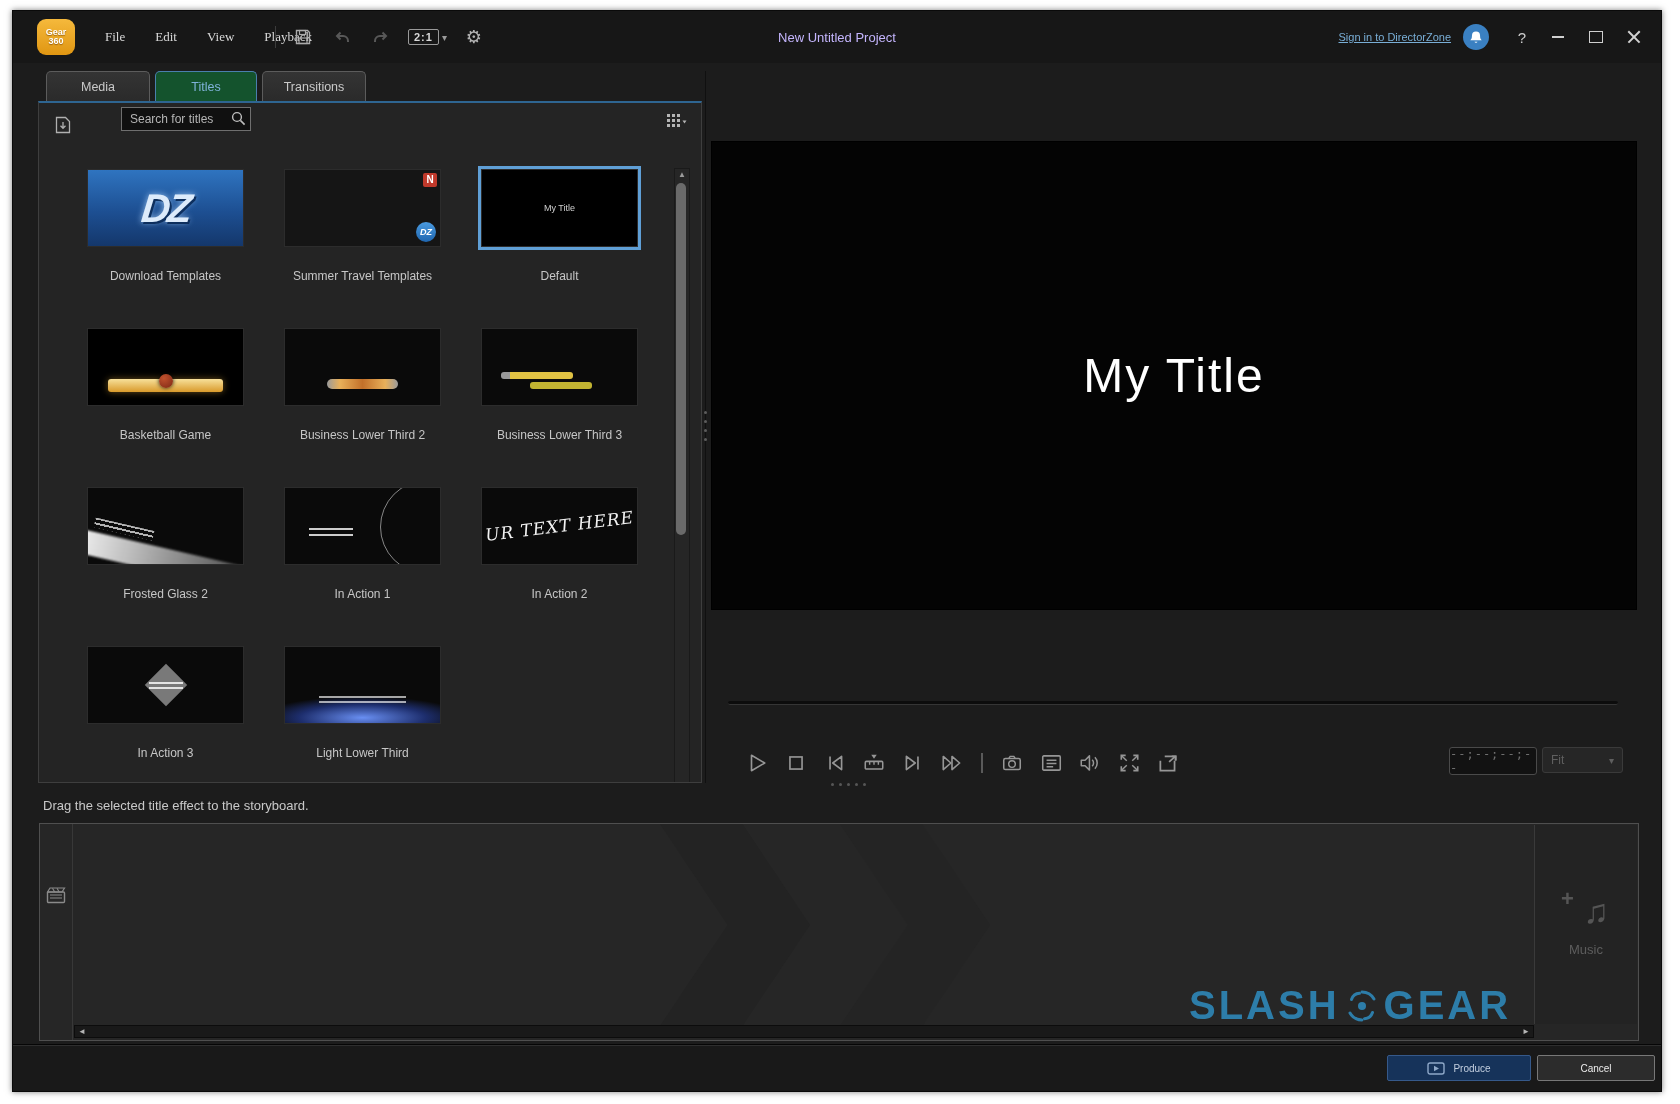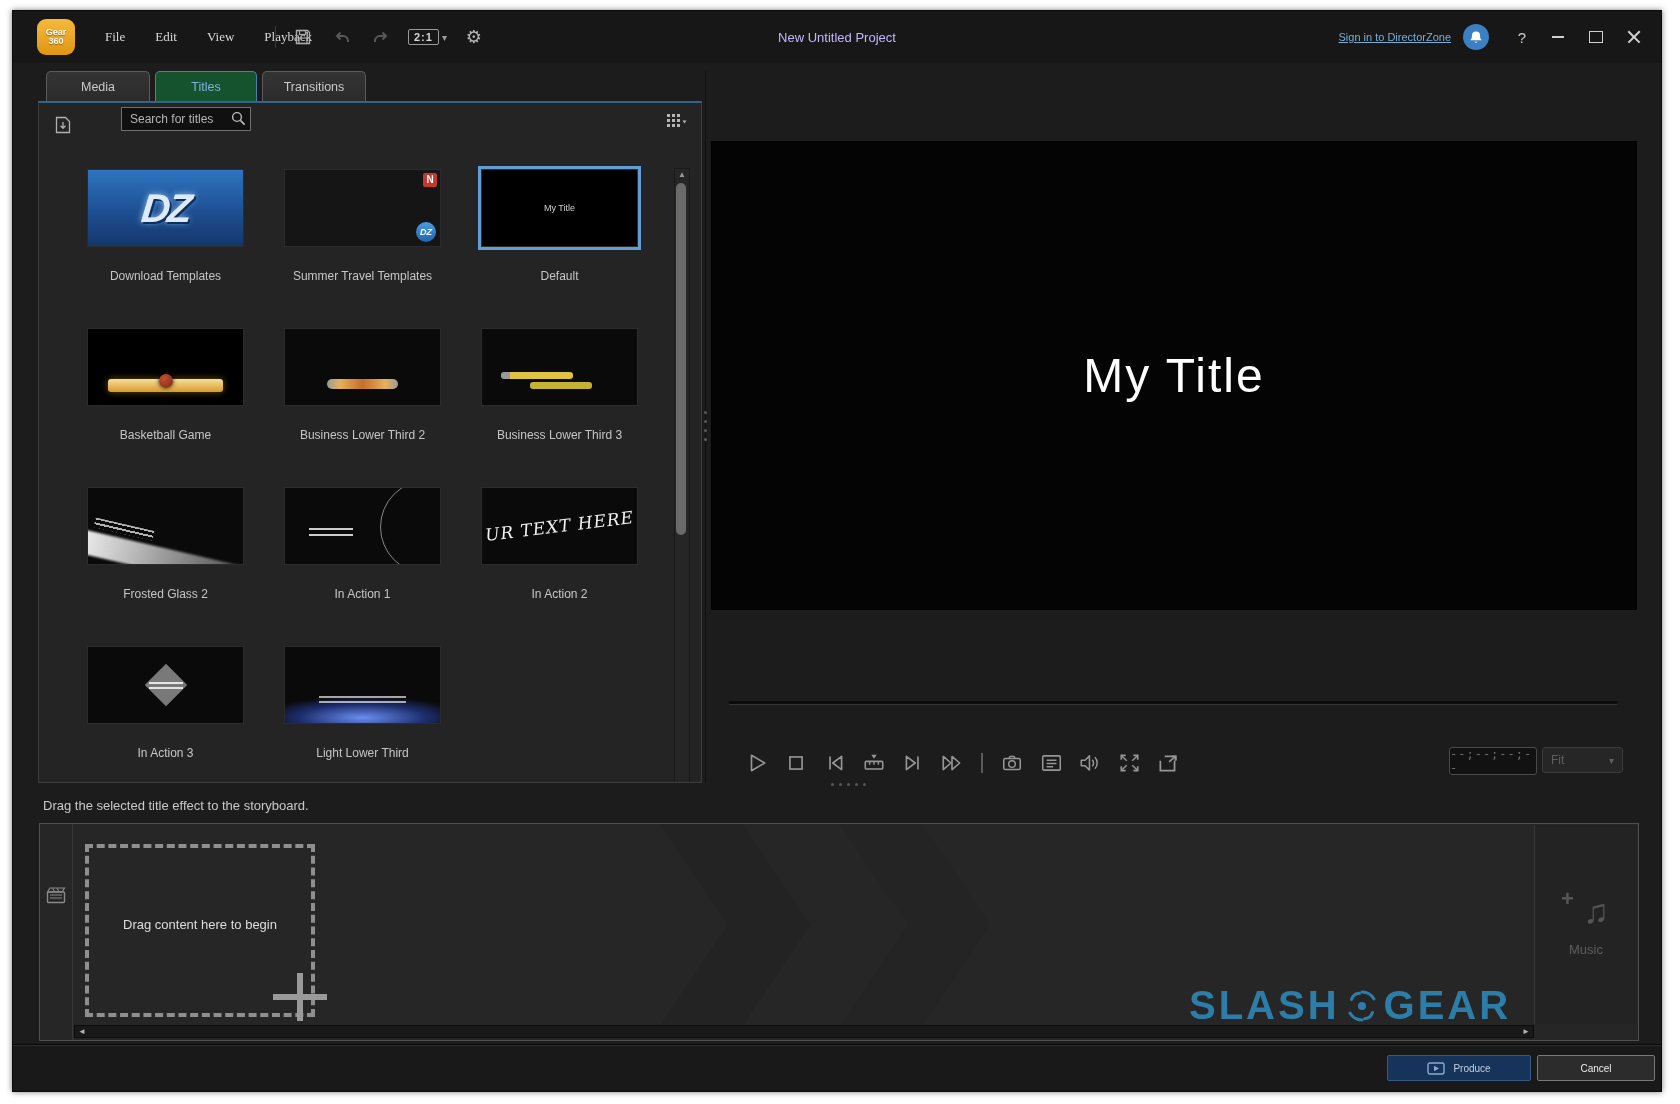--- a/index.html
+++ b/index.html
@@ -487,24 +487,20 @@
       <div class="sb-chev" style="left:620px"></div>
       <div class="sb-chev" style="left:800px;opacity:.35"></div>
       <div class="rail">
         <svg width="20" height="18" viewBox="0 0 20 18">
           <rect x="1.5" y="6" width="17" height="10.5" rx="1" fill="none" stroke="#8a8a8a" stroke-width="1.4"></rect>
           <path d="M1.5 6l2.5-4h14.5l-2.5 4z" fill="none" stroke="#8a8a8a" stroke-width="1.2"></path>
           <path d="M6.5 2.2 8.7 6 M11 2.2 13.2 6" stroke="#8a8a8a" stroke-width="1.1"></path>
           <path d="M4 9h12 M4 12h12" stroke="#8a8a8a" stroke-width="1"></path>
         </svg>
       </div>
-      <div class="dropzone">
-        <div class="dropzone-text">Drag content here to begin</div>
-        <div class="dz-plus"></div>
-      </div>
       <div class="h-scroll">
         <span class="arr">◄</span>
         <span class="arr">►</span>
       </div>
       <div class="music-panel">
         <div class="music-icon">
           <span class="music-plus">+</span>
           <span class="music-note">♫</span>
         </div>
         <div class="music-label">Music</div>

